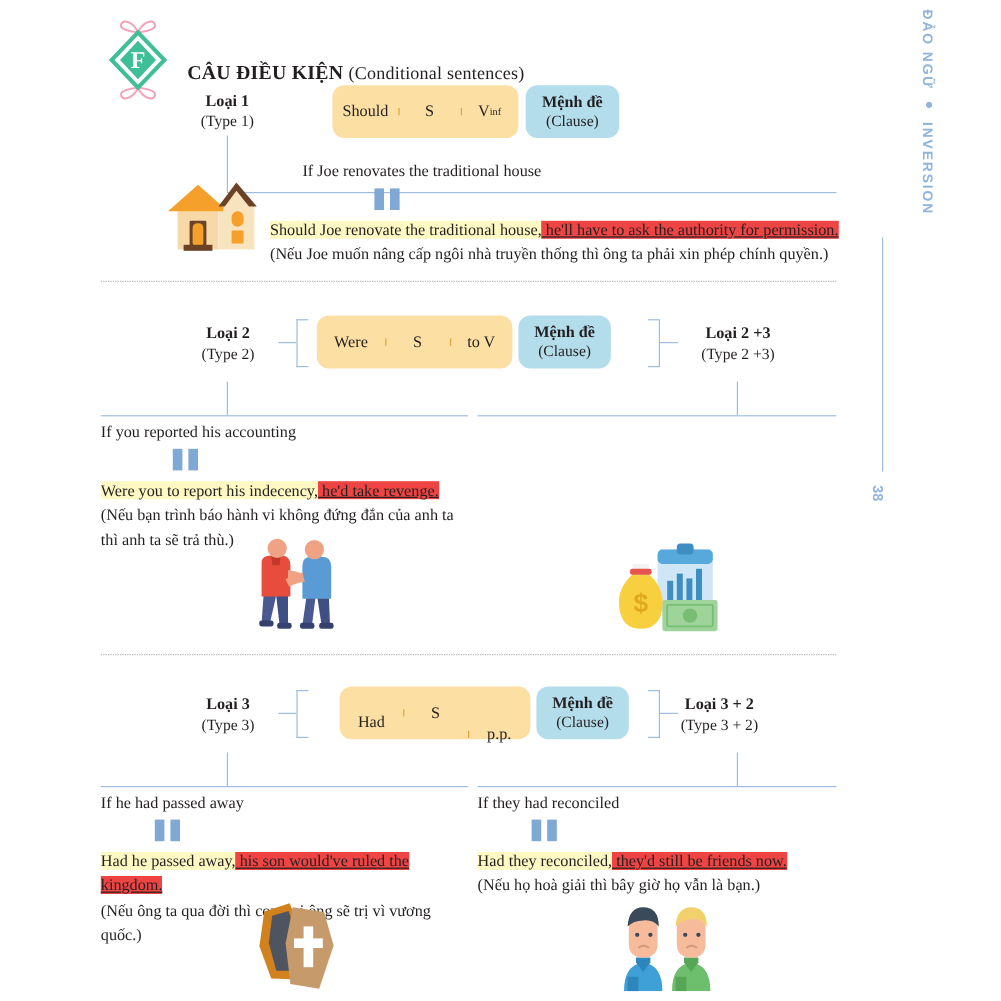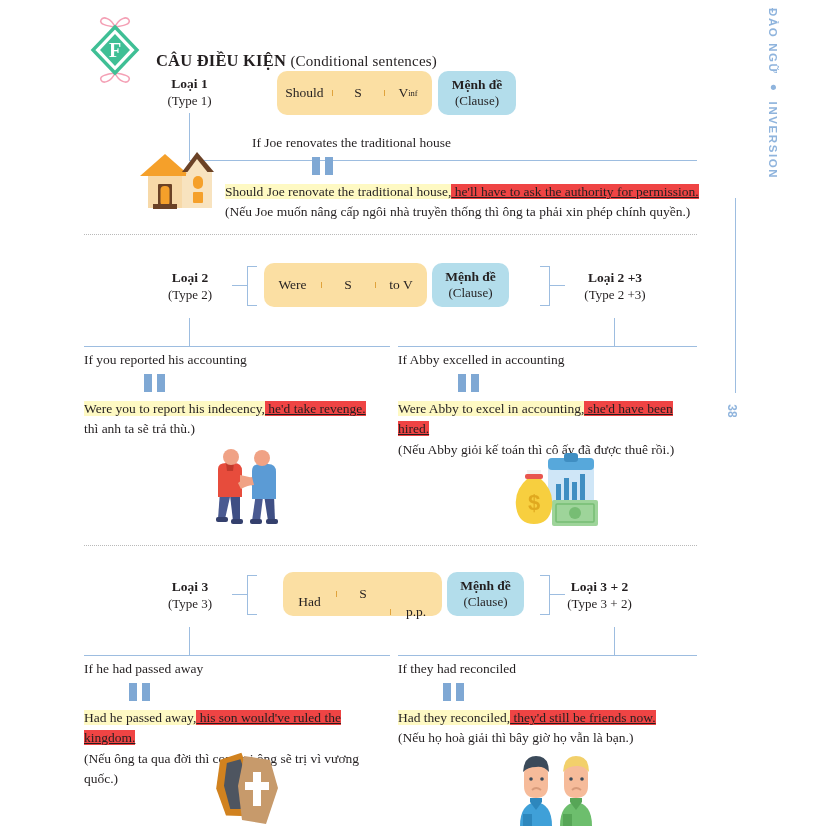--- a/index.html
+++ b/index.html
@@ -243,20 +243,21 @@
 
   <div style="position:absolute; left:84px; top:352px; width:300px;">
     <div class="ex-if">If you reported his accounting</div>
     <div class="arrows">
       <div class="arrow-bar"></div>
       <div class="arrow-bar"></div>
     </div>
     <div class="hl-main">
       <span class="hl-y">Were you to report his indecency,</span><span class="hl-b"> he'd take revenge.</span>
     </div>
+    <div class="vn">(Nếu bạn trình báo hành vi không đứng đắn của anh ta</div>
     <div class="vn">thì anh ta sẽ trả thù.)</div>
   </div>
 
   <div class="art" style="left:200px; top:447px;">
     <svg width="88" height="86" viewBox="0 0 88 86">
 
       <path d="M20 44 L18 72 L25 72 L30 50 Z" fill="#4a5a91"></path>
       <path d="M30 48 L33 74 L40 74 L40 48 Z" fill="#3f4f84"></path>
       <rect x="16" y="70" width="12" height="5" rx="2" fill="#34406d"></rect>
       <rect x="31" y="72" width="12" height="5" rx="2" fill="#34406d"></rect>
@@ -268,31 +269,20 @@
       <path d="M56 46 L52 74 L60 74 L63 50 Z" fill="#4a5a91"></path>
       <path d="M64 48 L68 74 L75 74 L74 48 Z" fill="#3f4f84"></path>
       <rect x="50" y="72" width="12" height="5" rx="2" fill="#34406d"></rect>
       <rect x="66" y="72" width="12" height="5" rx="2" fill="#34406d"></rect>
       <path d="M52 24 Q52 17 60 17 L68 17 Q76 17 76 25 L76 52 L52 52 Z" fill="#5b9bd5"></path>
       <circle cx="62" cy="11" r="8" fill="#f0a285"></circle>
       <path d="M52 30 Q42 32 38 36 L41 42 Q48 38 54 38 Z" fill="#f0a285"></path>
     </svg>
   </div>
 
-  <div style="position:absolute; left:398px; top:352px; width:300px;">
-    <div class="ex-if">If Abby excelled in accounting</div>
-    <div class="arrows">
-      <div class="arrow-bar"></div>
-      <div class="arrow-bar"></div>
-    </div>
-    <div class="hl-main">
-      <span class="hl-y">Were Abby to excel in accounting,</span><span class="hl-b"> she'd have been hired.</span>
-    </div>
-    <div class="vn">(Nếu Abby giỏi kế toán thì cô ấy đã được thuê rồi.)</div>
-  </div>
 
   <div class="art" style="left:508px; top:450px;">
     <svg width="92" height="82" viewBox="0 0 92 82">
 
       <rect x="40" y="8" width="46" height="52" rx="4" fill="#cfe6f7"></rect>
       <rect x="40" y="8" width="46" height="12" rx="4" fill="#57a8db"></rect>
       <rect x="56" y="3" width="14" height="9" rx="3" fill="#3f8ec2"></rect>
       <rect x="48" y="34" width="5" height="16" fill="#3f8ec2"></rect>
       <rect x="56" y="28" width="5" height="22" fill="#3f8ec2"></rect>
       <rect x="64" y="32" width="5" height="18" fill="#3f8ec2"></rect>

